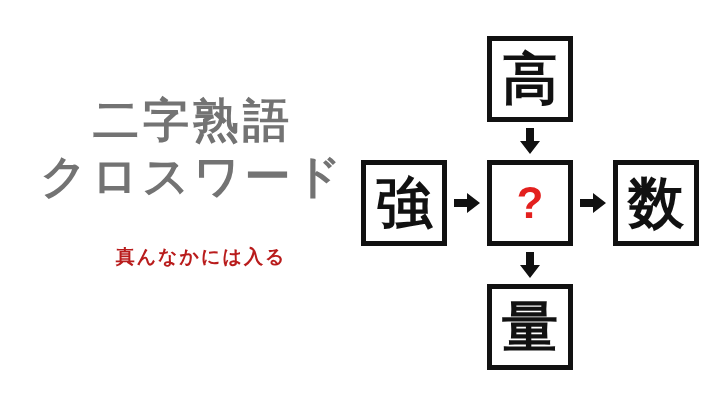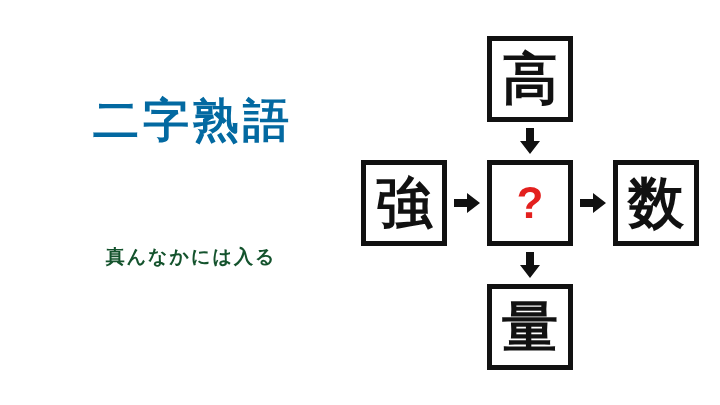--- a/index.html
+++ b/index.html
@@ -11,34 +11,34 @@
     position: relative;
     overflow: hidden;
   }
   .page { position: absolute; inset: 0; background: #ffffff; }
 
   
   .title-block {
     position: absolute;
     left: 18px; top: 92px; width: 350px;
     text-align: center;
-    color: #0369a1;
+    color: #737373;
     font-weight: 800;
   }
   .title-line {
     font-size: 46px;
     line-height: 1.22;
     letter-spacing: 4px;
     white-space: nowrap;
   }
   .subtitle-block {
     position: absolute;
-    left: 16px; top: 243px; width: 350px;
+    left: 26px; top: 243px; width: 350px;
     text-align: center;
-    color: #14532d;
+    color: #b91c1c;
     font-weight: 700;
   }
   .subtitle-line {
     font-size: 19px;
     line-height: 1.45;
     letter-spacing: 2px;
     white-space: nowrap;
   }
 
   
@@ -72,20 +72,21 @@
   .arrow-right-2 { left: 219px; top: 156px; }
   .arrow-down-2  { left: 158px; top: 216px; }
 </style>
 </head>
 <body>
 
 <div class="page">
 
   <div class="title-block">
     <div class="title-line">二字熟語</div>
+    <div class="title-line">クロスワード</div>
   </div>
 
   <div class="subtitle-block">
     <div class="subtitle-line">真んなかには入る</div>
   </div>
 
   <div class="puzzle">
 
     <div class="cell cell-top">
       <span>高</span>

